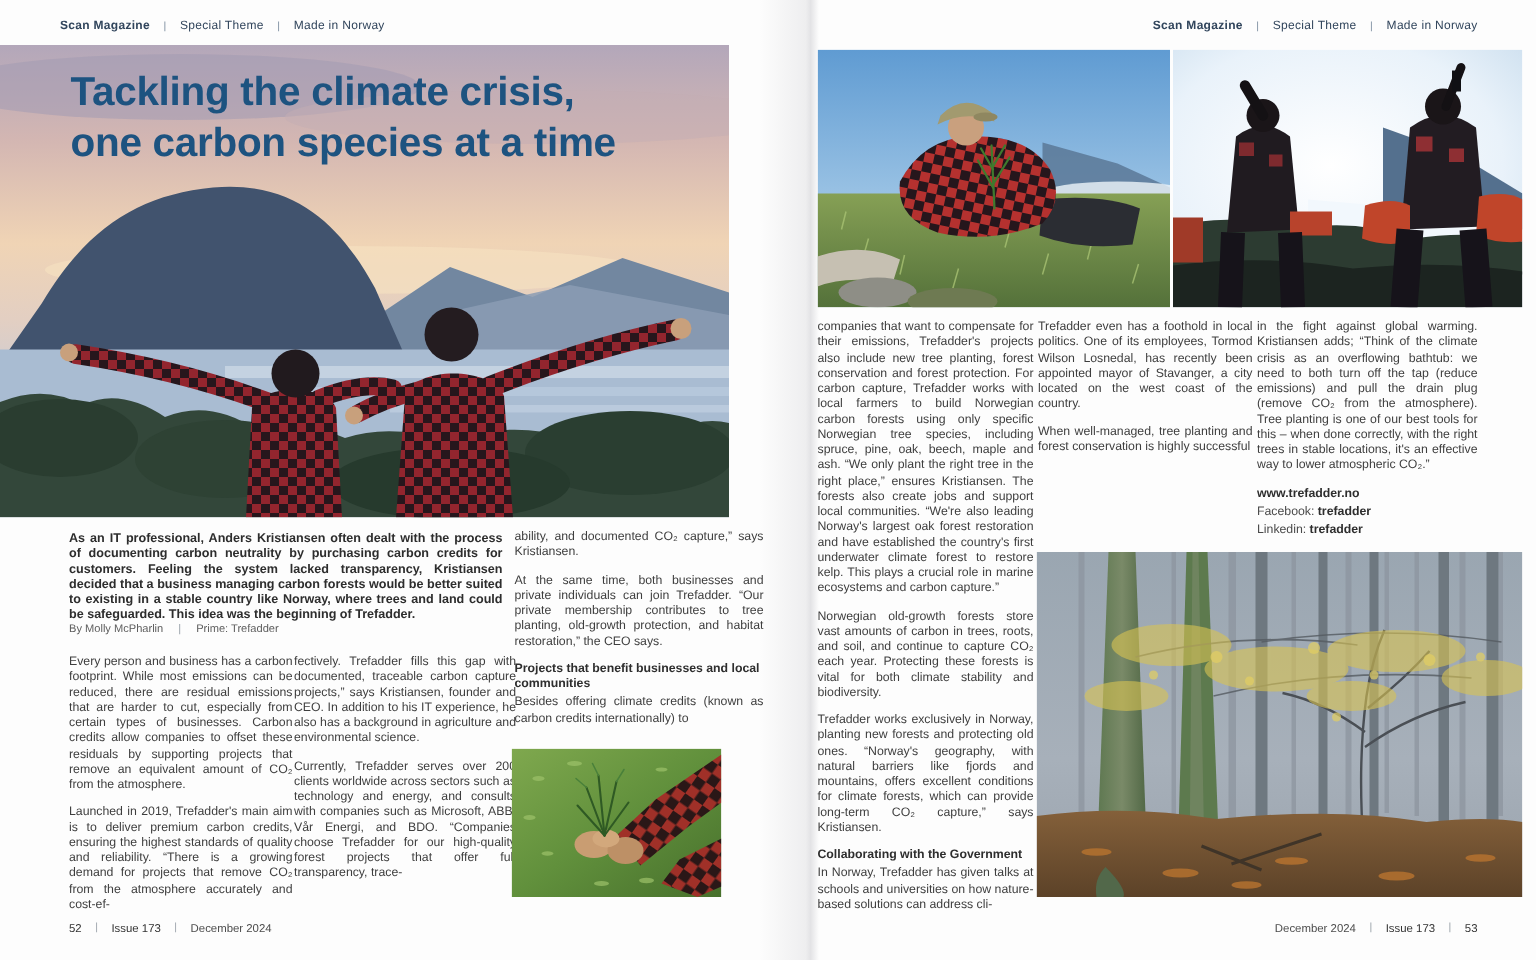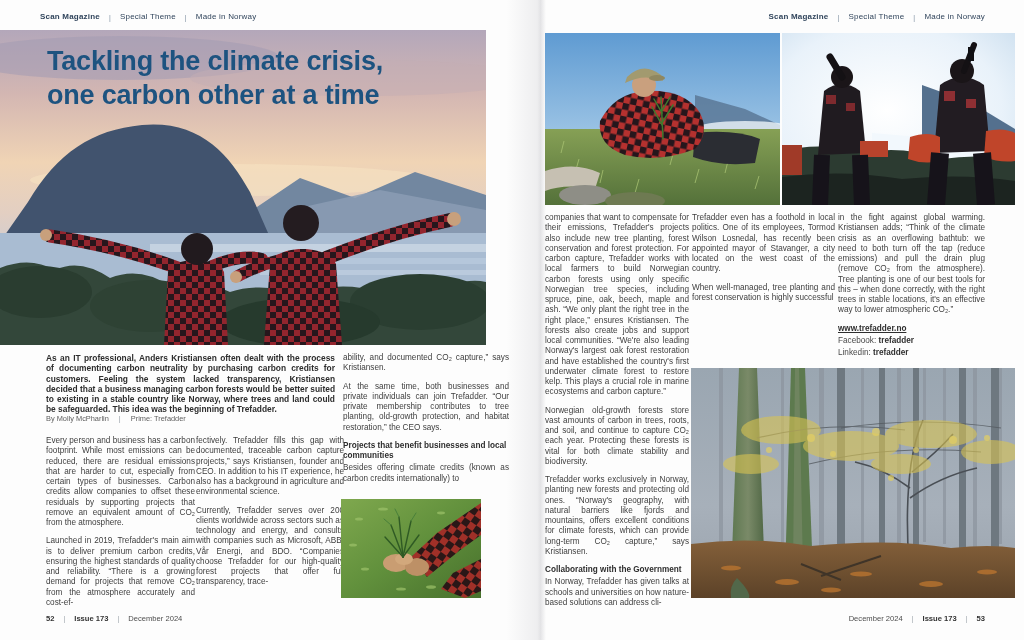--- a/index.html
+++ b/index.html
@@ -41,29 +41,29 @@
   .col p { margin-bottom:8px; }
   .col h3 { font-size:8.2px; color:#2e2e2e; margin-bottom:2px; margin-top:1px; text-align:left; }
   .l-col1 { left:46px;  top:436px; width:149px; }
   .l-col2 { left:196px; top:436px; width:148px; }
   .l-col3 { left:343px; top:353px; width:166px; }
   .r-colA { left:545px; top:213px; width:144px; }
   .r-colB { left:692px; top:213px; width:143px; }
   .r-colC { left:838px; top:213px; width:147px; }
 
   .links { margin-top:4px; text-align:left; }
-  .links .site { font-weight:bold; color:#2e2e2e; margin-bottom:2px;text-decoration:underline; }
+  .links .site { font-weight:bold; color:#2e2e2e; margin-bottom:2px; }
   .links .social { color:#4a4a4a; margin-bottom:2px; }
   .links .social b { color:#2e2e2e; }
 
   
   .pg-footer { position:absolute; bottom:17px; font-size:7.6px; color:#4c4c4c;
     display:flex; gap:9px; align-items:center; }
   .pg-footer .fsep { color:#9aa2aa; font-size:7px; }
-  .pg-footer .b { font-weight:bold; color:#333;text-align:right; }
+  .pg-footer .b { font-weight:normal; color:#333;text-align:right; }
   .ftr-left { left:46px; }
   .ftr-right { right:39px; }
 
   
   .fold { position:absolute; left:506px; top:0; width:40px; height:640px; pointer-events:none;
     background:linear-gradient(90deg, rgba(0,0,0,0) 0%, rgba(40,40,60,0.07) 78%, rgba(40,40,60,0.12) 86%, rgba(0,0,0,0) 100%); }
 </style>
 </head>
 <body>
 
@@ -137,21 +137,21 @@
         <path d="M280,230 Q256,236 238,246" stroke="url(#hPlaid)" stroke-width="12" fill="none" stroke-linecap="round"></path>
         <circle cx="236" cy="247" r="6" fill="#c8a07c"></circle>
         <path d="M270,234 C276,214 328,214 336,234 L342,315 L264,315 Z" fill="url(#hPlaid)"></path>
         <circle cx="301" cy="193" r="18" fill="#241c20"></circle>
       </g>
     </svg>
   </div>
 
   <h1 class="title">
     <div>Tackling the climate crisis,</div>
-    <div>one carbon other at a time</div>
+    <div>one carbon species at a time</div>
   </h1>
 
   <p class="intro">As an IT professional, Anders Kristiansen often dealt with the process of documenting carbon neutrality by purchasing carbon credits for customers. Feeling the system lacked transparency, Kristiansen decided that a business managing carbon forests would be better suited to existing in a stable country like Norway, where trees and land could be safeguarded. This idea was the beginning of Trefadder.</p>
   <div class="byline">
     <span>By Molly McPharlin</span>
     <span class="bsep">|</span>
     <span>Prime: Trefadder</span>
   </div>
 
   <div class="col l-col1">

